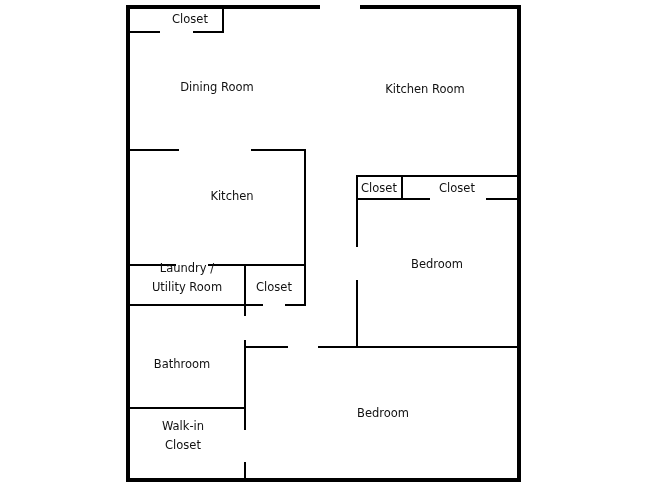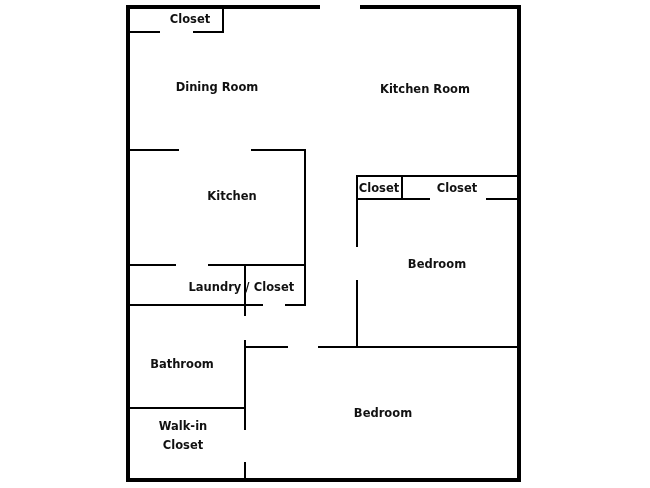--- a/index.html
+++ b/index.html
@@ -2,21 +2,21 @@
 <html><head>
   <meta charset="utf-8">
   <style>
     html, body { margin: 0; padding: 0; background: #ffffff; }
     body { width: 650px; height: 488px; position: relative; overflow: hidden; font-family: "Liberation Sans", sans-serif; }
     #plan { position: absolute; left: 0; top: 0; width: 650px; height: 488px; }
     .wall { position: absolute; background: #000000; }
     .label {
       position: absolute;
       font-family: "DejaVu Sans", sans-serif;
-      font-weight: bold;
+      font-weight: normal;
       font-size: 11.5px;
       color: #111111;
       text-align: center;
       line-height: 19px;
       white-space: nowrap;
       transform: translate(-50%, -50%);
     }
   </style>
 </head>
 <body>
@@ -48,22 +48,23 @@
     <div class="wall" style="left: 356px; top: 175px; width: 162px; height: 2px; background: rgb(0, 0, 0);"></div>
     <div class="wall" style="left: 401px; top: 176px; width: 2px; height: 24px; background: rgb(0, 0, 0);"></div>
     <div class="wall" style="left: 358px; top: 198px; width: 72px; height: 2px; background: rgb(0, 0, 0);"></div>
     <div class="wall" style="left: 486px; top: 198px; width: 32px; height: 2px; background: rgb(0, 0, 0);"></div>
   </div>
 
 <div class="label" style="left:190px;top:19px;">Closet</div>
 <div class="label" style="left:217px;top:87px;">Dining Room</div>
 <div class="label" style="left:425px;top:89px;">Kitchen Room</div>
 <div class="label" style="left:232px;top:196px;">Kitchen</div>
-<div class="label" style="left:187px;top:287px;margin-left:32px;">
+<div class="label" style="left:187px;top:278px;">
   <div>Laundry /</div>
+  <div>Utility Room</div>
 </div>
 <div class="label" style="left:274px;top:287px;">Closet</div>
 <div class="label" style="left:379px;top:188px;">Closet</div>
 <div class="label" style="left:457px;top:188px;">Closet</div>
 <div class="label" style="left:437px;top:264px;">Bedroom</div>
 <div class="label" style="left:182px;top:364px;">Bathroom</div>
 <div class="label" style="left:183px;top:436px;">
   <div>Walk-in</div>
   <div>Closet</div>
 </div>

